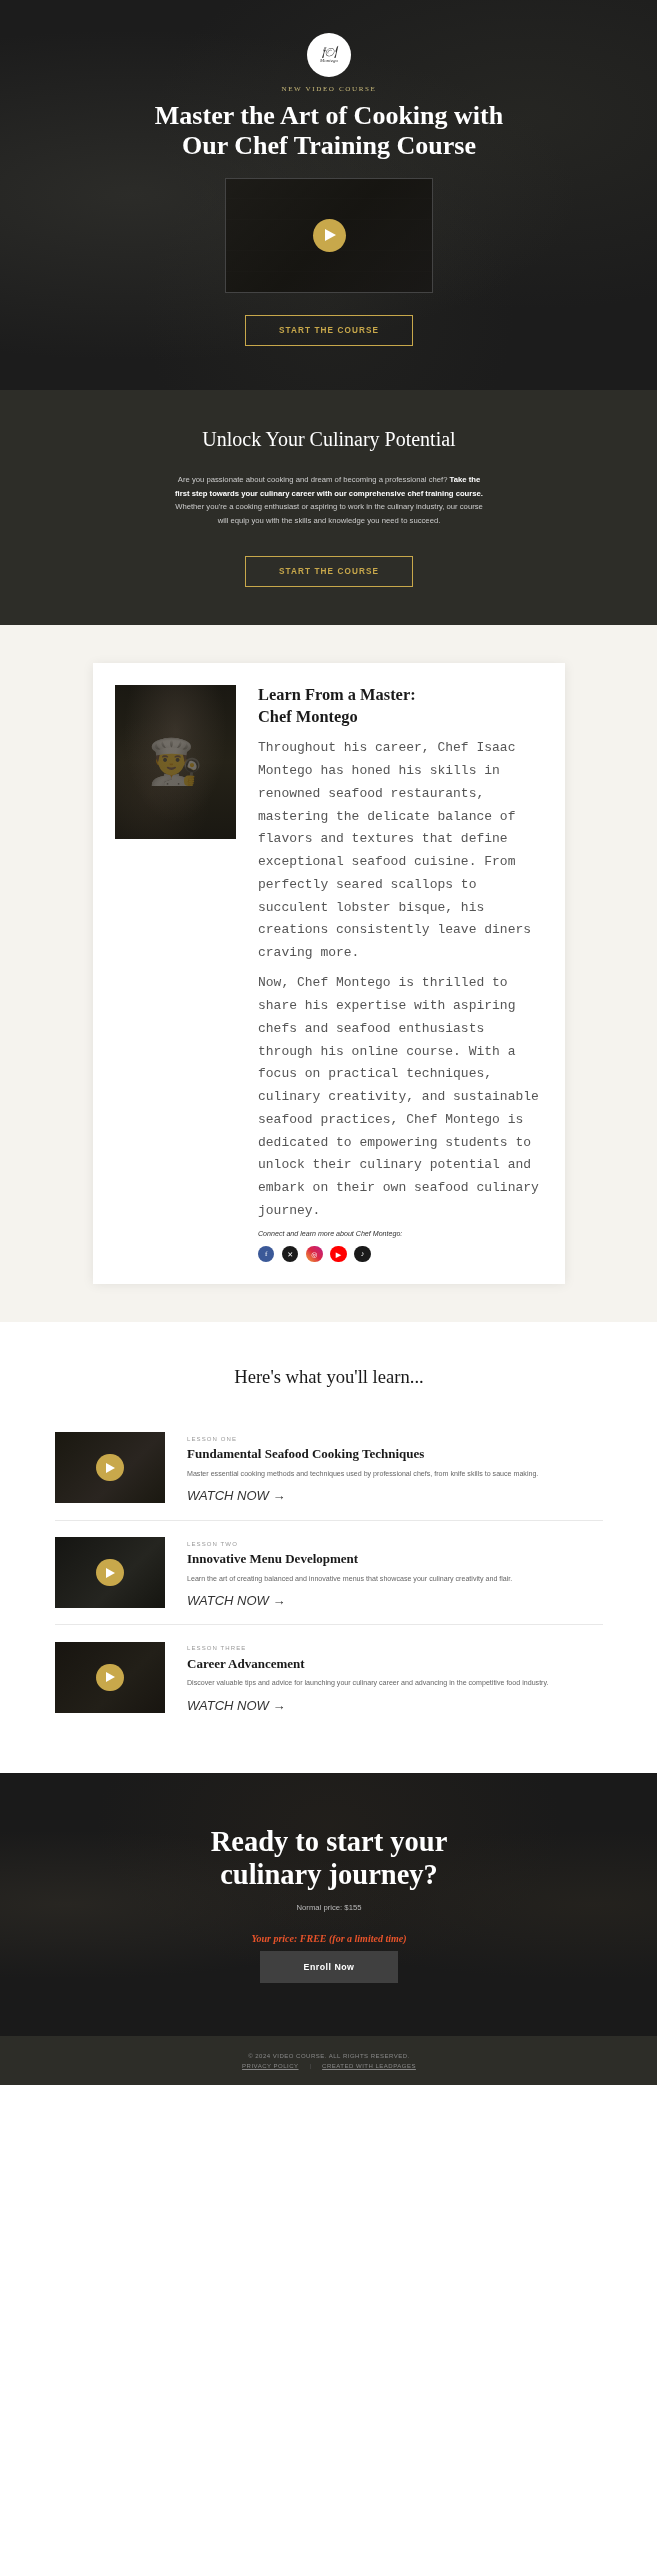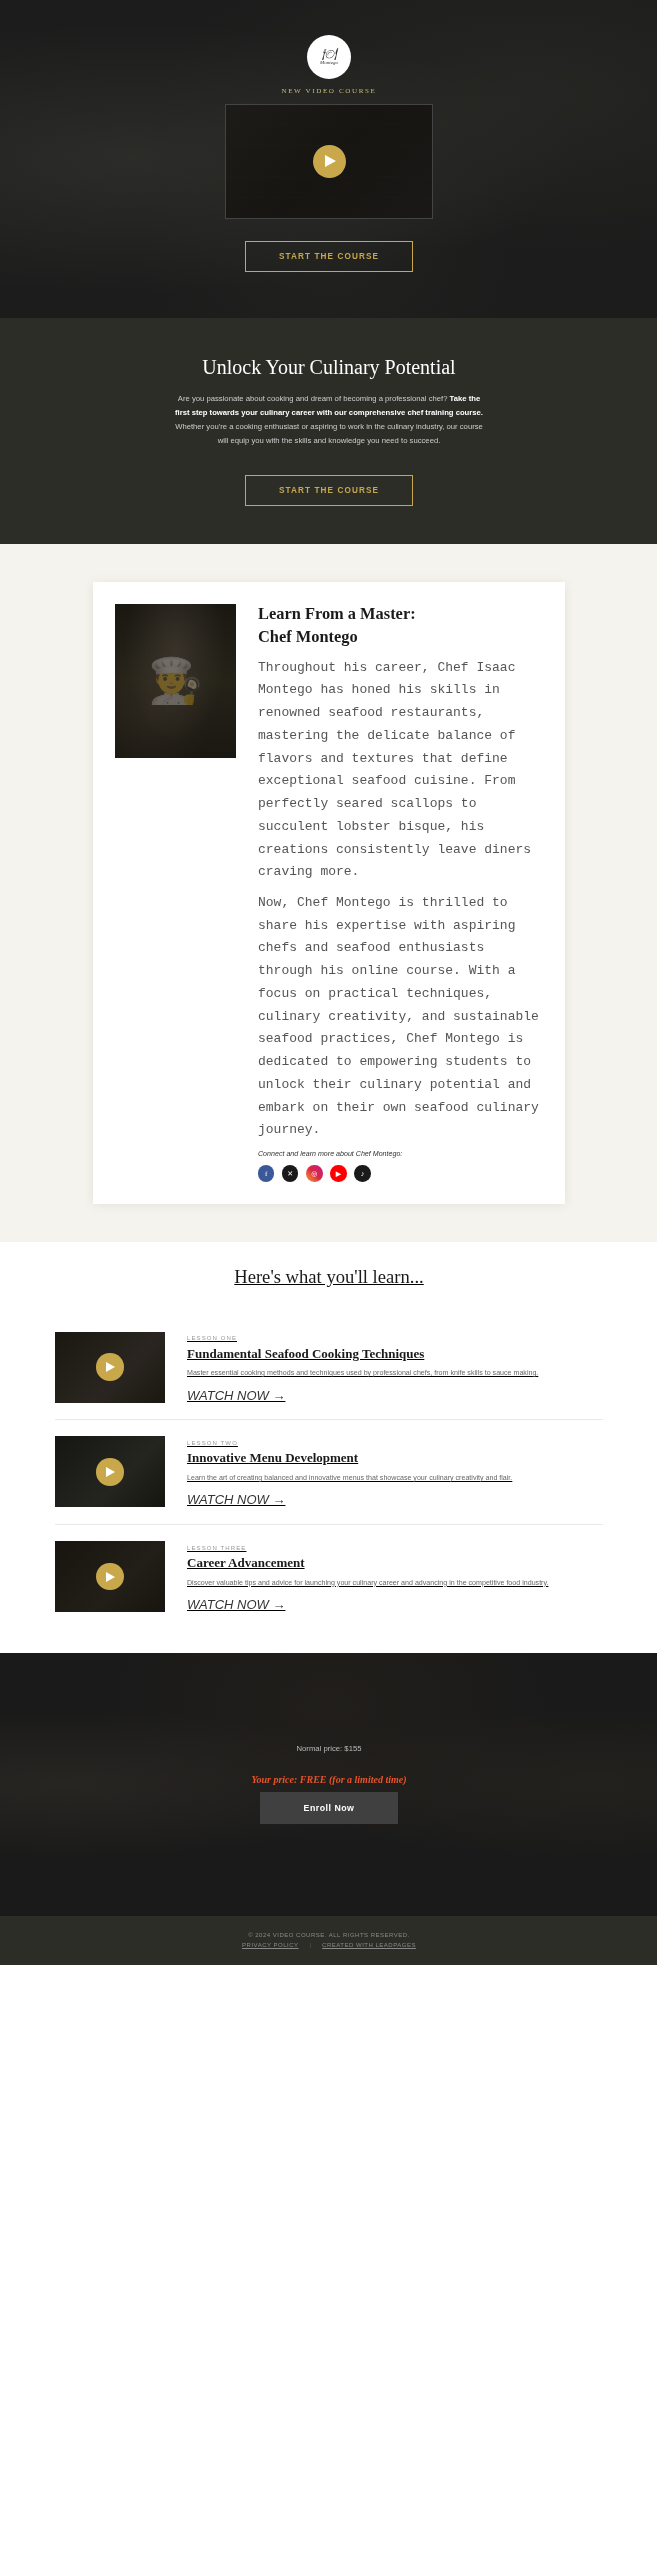--- a/index.html
+++ b/index.html
@@ -133,21 +133,21 @@
     
     .unlock-section {
       background: #2d2d28;
       padding: 38px 66px;
       text-align: center;
     }
     .unlock-title {
       font-size: 20px;
       color: #fff;
       font-family: Georgia, serif;
-      margin-bottom: 13px;
+      margin-bottom: 22px;
       font-weight: normal;
     }
     .unlock-text {
       font-size: 7.7px;
       color: #ccc;
       line-height: 1.8;
       max-width: 318px;
       margin: 0 auto 28px;
       font-family: Arial, sans-serif;
     }
@@ -258,22 +258,21 @@
     }
     .social-icon.fb { background: #3b5998; }
     .social-icon.tw { background: #1a1a1a; }
     .social-icon.ig { background: linear-gradient(45deg, #f09433, #e6683c, #dc2743, #cc2366, #bc1888); }
     .social-icon.yt { background: #ff0000; }
     .social-icon.tk { background: #1a1a1a; }
 
     
     .lessons-section {
       background: #fff;
-      padding: 24px 55px;
-      text-decoration: underline;
+      padding: 44px 55px;
     }
     .lessons-title {
       font-size: 18.6px;
       font-family: Georgia, serif;
       color: #1a1a1a;
       text-align: center;
       margin-bottom: 27.4px;
       font-weight: normal;
     }
     .lesson-item {
@@ -458,20 +457,21 @@
 <section class="hero">
   <div class="hero-bg-image"></div>
   <div class="hero-content">
     <div class="logo-circle">
       <div class="logo-inner">
         <div class="logo-chef">🍽</div>
         <div style="font-size:5px;font-style:italic;color:#333;">Montego</div>
       </div>
     </div>
     <div class="new-video-course">NEW VIDEO COURSE</div>
+    <h1 class="hero-title">Master the Art of Cooking with Our Chef Training Course</h1>
     <div class="video-thumbnail">
       <div class="video-thumbnail-bg"></div>
       <div class="play-button">
         <div class="play-triangle"></div>
       </div>
     </div>
     <button class="btn-primary">START THE COURSE</button>
   </div>
 </section>
 
@@ -549,20 +549,21 @@
       <h3 class="lesson-name">Career Advancement</h3>
       <p class="lesson-desc">Discover valuable tips and advice for launching your culinary career and advancing in the competitive food industry.</p>
       <a class="watch-link" href="#">WATCH NOW →</a>
     </div>
   </div>
 </section>
 
 <section class="cta-section">
   <div class="cta-bg"></div>
   <div class="cta-content">
+    <h2 class="cta-title">Ready to start your culinary journey?</h2>
     <p class="price-normal">Normal price: $155</p>
     <p class="price-free">Your price: FREE (for a limited time)</p>
     <button class="btn-enroll">Enroll Now</button>
   </div>
 </section>
 
 <footer class="footer">
   <p class="footer-copy">© 2024 VIDEO COURSE. ALL RIGHTS RESERVED.</p>
   <div class="footer-links">
     <a class="footer-link" href="#">PRIVACY POLICY</a>

